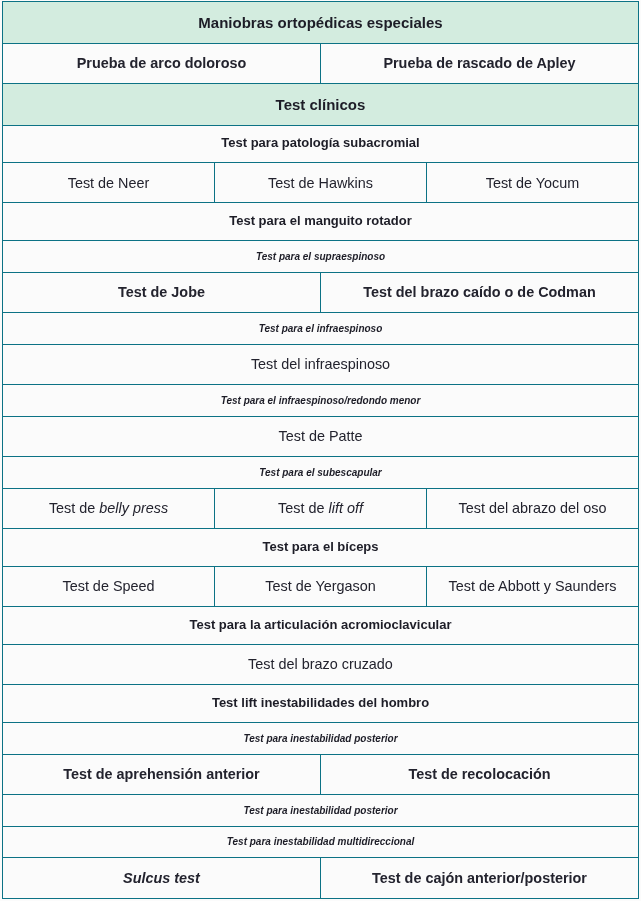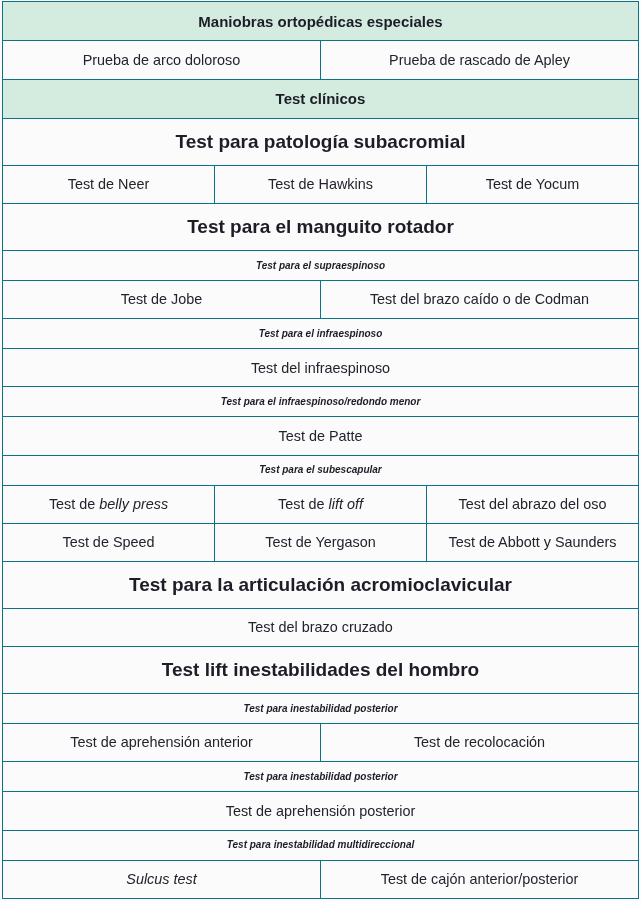--- a/index.html
+++ b/index.html
@@ -46,21 +46,21 @@
   .lvl0 > td {
     background: #d3ecdf;
     font-weight: bold;
     font-size: 15px;
     color: #1d1d27;
   }
 
   
   .lvl1 > td {
     font-weight: bold;
-    font-size: 19px;
+    font-size: 13px;
     color: #1d1d27;
   }
 
   
   .lvl2 > td {
     font-weight: bold;
     font-style: italic;
     font-size: 10px;
     color: #1d1d27;
   }
@@ -72,21 +72,21 @@
   }
 
   .leaf > td em {
     font-style: italic;
     text-align: right;
   }
   .lvl2 > td .upright {
     font-style: normal;
   }
 
-  .tbl td.c1 { width: 50%; }
+  .tbl td.c1 { width: 50%; font-weight: bold; }
   .tbl td.t1 { width: 33.54%; }
   .tbl td.t2 { width: 33.54%; }
   .tbl td.t3 { width: 32.92%; margin-top: 47px; }
 </style>
 </head>
 <body>
 
 <div id="table-root">
   <table class="tbl">
     <tbody id="table-body">
@@ -131,20 +131,23 @@
           <td colspan="6">Test de Patte</td>
         </tr>
         <tr class="lvl2">
           <td colspan="6">Test para el subescapular</td>
         </tr>
         <tr class="leaf">
           <td colspan="2" class="t1">Test de <em>belly press</em></td>
           <td colspan="2" class="t2">Test de <em>lift off</em></td>
           <td colspan="2" class="t3">Test del abrazo del oso</td>
         </tr>
+        <tr class="lvl1">
+          <td colspan="6">Test para el bíceps</td>
+        </tr>
         <tr class="leaf">
           <td colspan="2" class="t1">Test de Speed</td>
           <td colspan="2" class="t2">Test de Yergason</td>
           <td colspan="2" class="t3">Test de Abbott y Saunders</td>
         </tr>
         <tr class="lvl1">
           <td colspan="6">Test para la articulación acromioclavicular</td>
         </tr>
         <tr class="leaf">
           <td colspan="6">Test del brazo cruzado</td>
@@ -155,23 +158,20 @@
         <tr class="lvl2">
           <td colspan="6">Test para inestabilidad posterior</td>
         </tr>
         <tr class="leaf">
           <td colspan="3" class="c1">Test de aprehensión anterior</td>
           <td colspan="3" class="c1">Test de recolocación</td>
         </tr>
         <tr class="lvl2">
           <td colspan="6">Test para inestabilidad posterior</td>
         </tr>
-        <tr class="leaf">
-          <td colspan="6">Test de aprehensión posterior</td>
-        </tr>
         <tr class="lvl2">
           <td colspan="6">Test para inestabilidad multidireccional</td>
         </tr>
         <tr class="leaf">
           <td colspan="3" class="c1"><em>Sulcus test</em></td>
           <td colspan="3" class="c1">Test de cajón anterior/posterior</td>
         </tr>
       </tbody>
   </table>
 </div>

